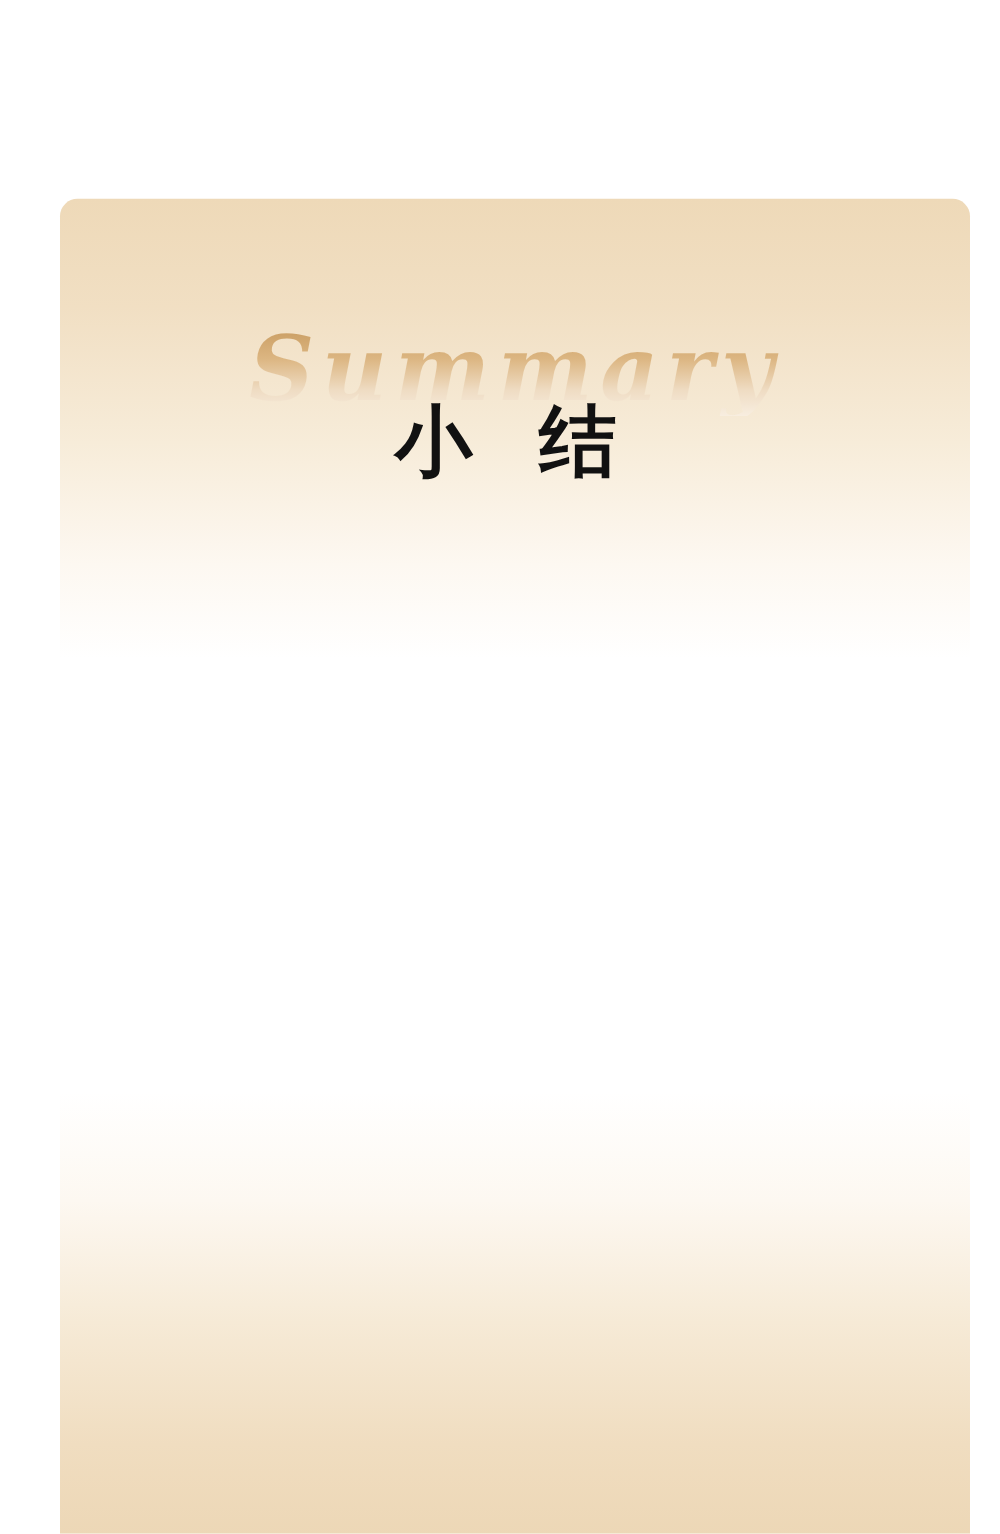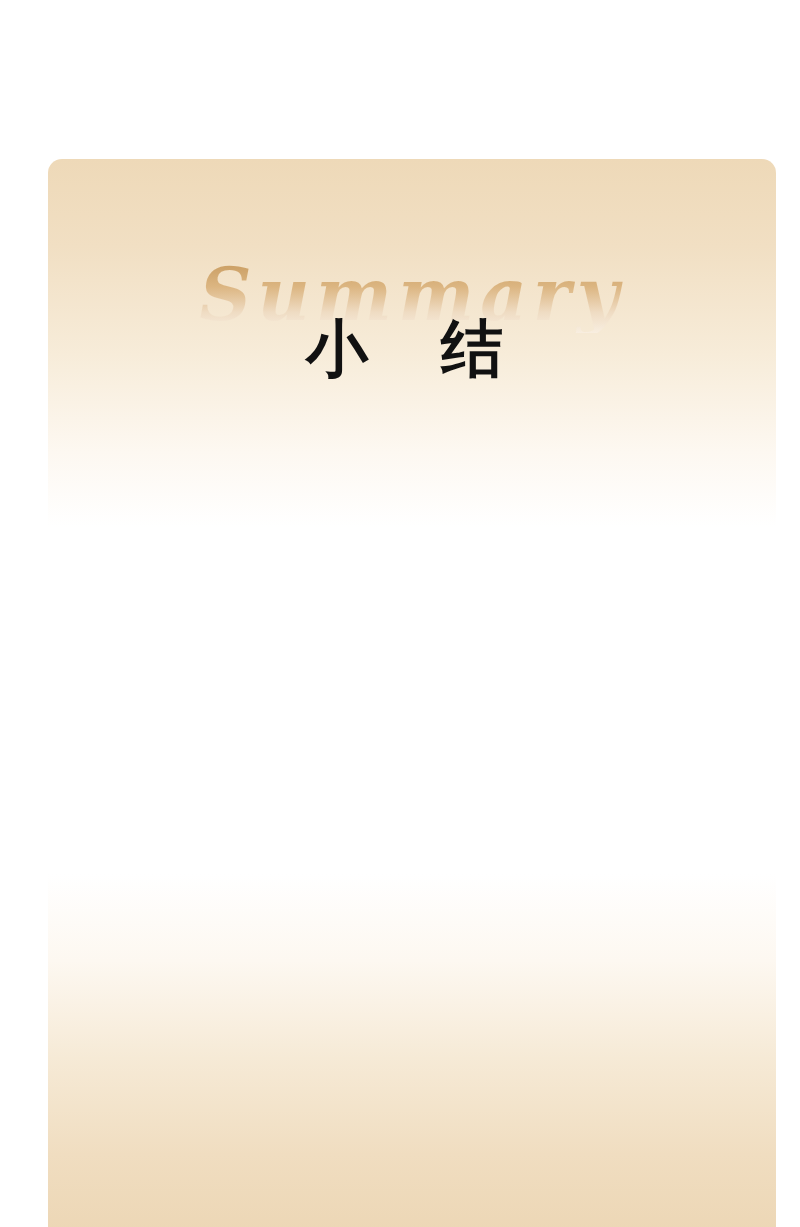--- a/index.html
+++ b/index.html
@@ -66,21 +66,21 @@
     background: linear-gradient(to bottom, #c79a5e 0%, #dcb682 38%, #efdcc3 72%, #f8eee0 100%);
     -webkit-background-clip: text;
     background-clip: text;
     color: transparent;
     -webkit-text-fill-color: transparent;
     margin: 0;
     padding: 0 0 2px 0;
   }
 
   .cn-title {
-    font-family: Liberation Mono, monospace;
+    font-family: Liberation Sans, sans-serif;
     font-weight: 700;
     font-size: 62px;
     letter-spacing: 18px;
     color: #111111;
     margin: -18px 0 0 0;
     padding-left: 3px;
     line-height: 1.25;
   }
 
   .body-text {

